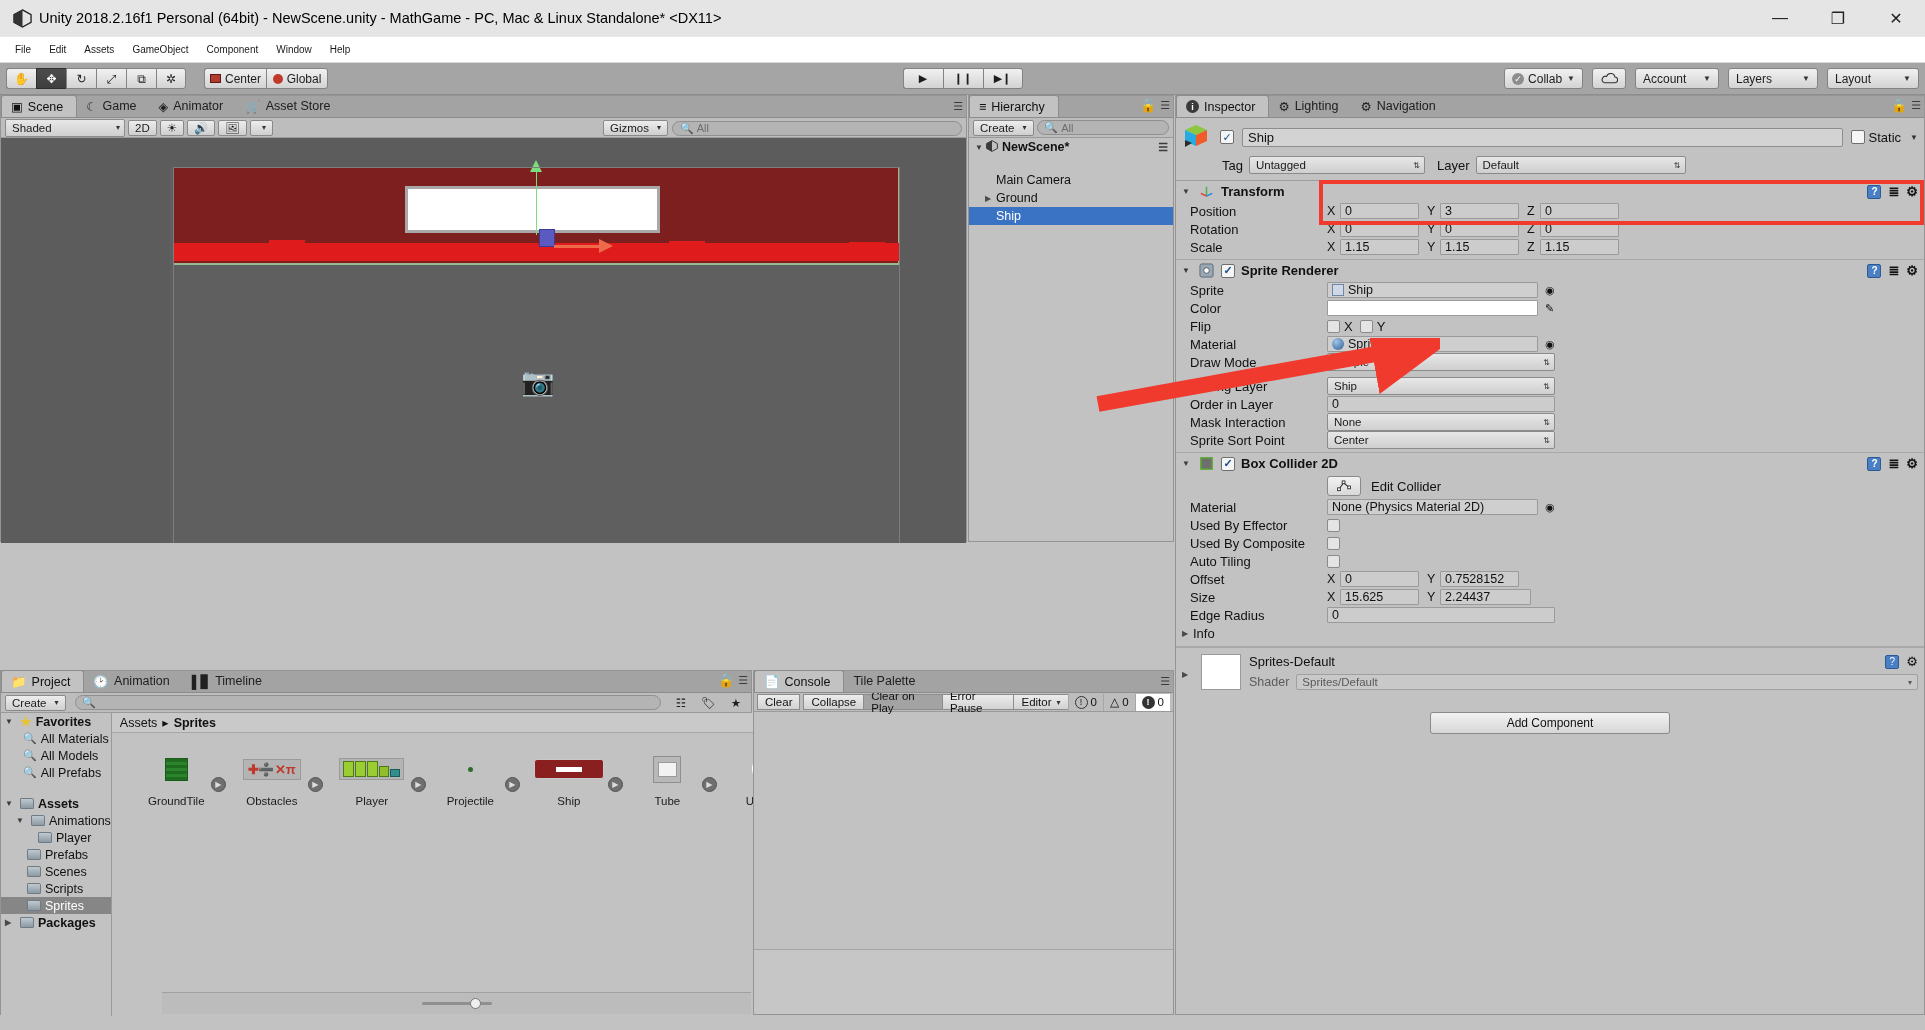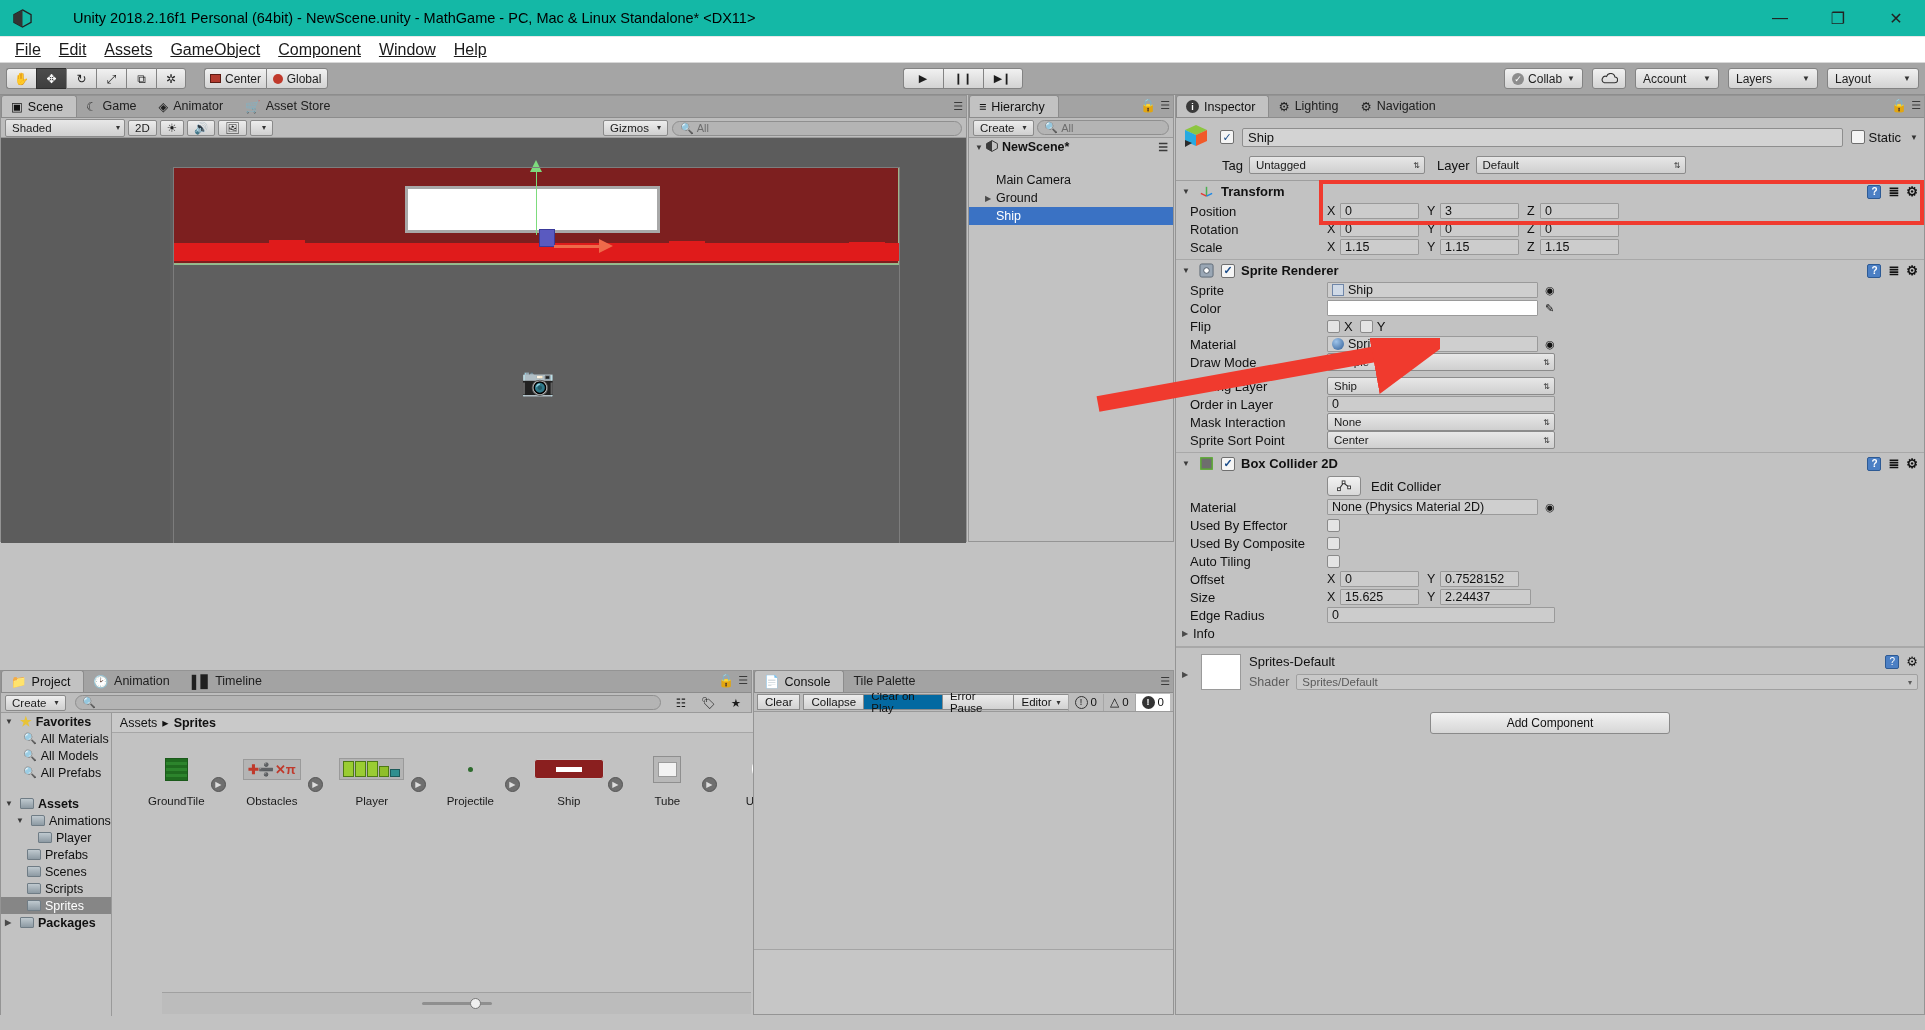--- a/index.html
+++ b/index.html
@@ -9,34 +9,33 @@
     font-size: 13px;
     background: #c2c2c2;
     color: #111;
     overflow: hidden;
     -webkit-font-smoothing: antialiased;
   }
   #app { position: relative; width: 1925px; height: 1030px; }
 
   
   .titlebar {
-    height: 37px; background: #14b8a6; display: flex; align-items: center;
+    height: 37px; background: #e5e5e5; display: flex; align-items: center;
     border-bottom: 1px solid #e8e8e8;
-    gap: 34px;
   }
   .titlebar .unity-logo { width: 26px; margin-left: 9px; display:flex; align-items:center; justify-content:center;}
   .titlebar .title-text { font-size: 14.5px; color: #000; margin-left: 4px; }
   .win-btns { margin-left: auto; display: flex; height: 37px; }
   .win-btn { width: 58px; height: 37px; display:flex; align-items:center; justify-content:center;
              font-size: 16px; color:#222; }
 
   
   .menubar { height: 26px; background:#ffffff; display:flex; align-items:center; padding-left:6px;
              border-bottom:1px solid #d8d8d8; }
-  .menubar .mi { padding: 2px 9px; font-size:16px; color:#1a1a1a;text-decoration:underline; }
+  .menubar .mi { padding: 2px 9px; font-size:10px; color:#1a1a1a; }
 
   
   .toolbar { height: 32px; background:#a5a5a5; display:flex; align-items:center; padding:0 6px;
              border-bottom:1px solid #8d8d8d; }
   .tgroup { display:flex; }
   .tbtn {
     height:21px; min-width:30px; padding:0 5px;
     background:linear-gradient(#f1f1f1,#d3d3d3);
     border:1px solid #838383; border-right-width:0;
     display:flex; align-items:center; justify-content:center;
@@ -185,21 +184,21 @@
   .slider { width:70px; height:3px; background:#8f8f8f; border-radius:2px; position:relative; }
   .slider .knob { position:absolute; left:48px; top:-4px; width:11px; height:11px; border-radius:50%;
                   background:#efefef; border:1px solid #777; }
 
   
   #cons-panel { left:753px; top:670px; width:421px; height:345px; }
   .cons-tools { height:19px; background:#bdbdbd; display:flex; align-items:center; gap:0;
                 border-bottom:1px solid #9a9a9a; padding:0 3px; }
   .cbtn { height:16px; padding:0 7px; display:flex; align-items:center; font-size:11.5px;
           background:linear-gradient(#ececec,#d2d2d2); border:1px solid #8c8c8c; margin-right:-1px; }
-  .cbtn.on { background:#0369a1; }
+  .cbtn.on { background:#a3a3a3; }
   .counters { margin-left:auto; display:flex; align-items:center; }
   .counter { display:flex; align-items:center; gap:3px; padding:0 6px; height:17px;
              font-size:11.5px; border-left:1px solid #a6a6a6; }
   .counter.hl { background:#ffffff; }
   .cons-body { background:#c2c2c2; height:calc(100% - 41px); }
   .cons-footer { position:absolute; bottom:0; left:0; right:0; height:65px;
                  background:#c6c6c6; border-top:1px solid #a4a4a4; }
 
   
   .anno-rect { position:absolute; border:4px solid #f03a2e; pointer-events:none; }

